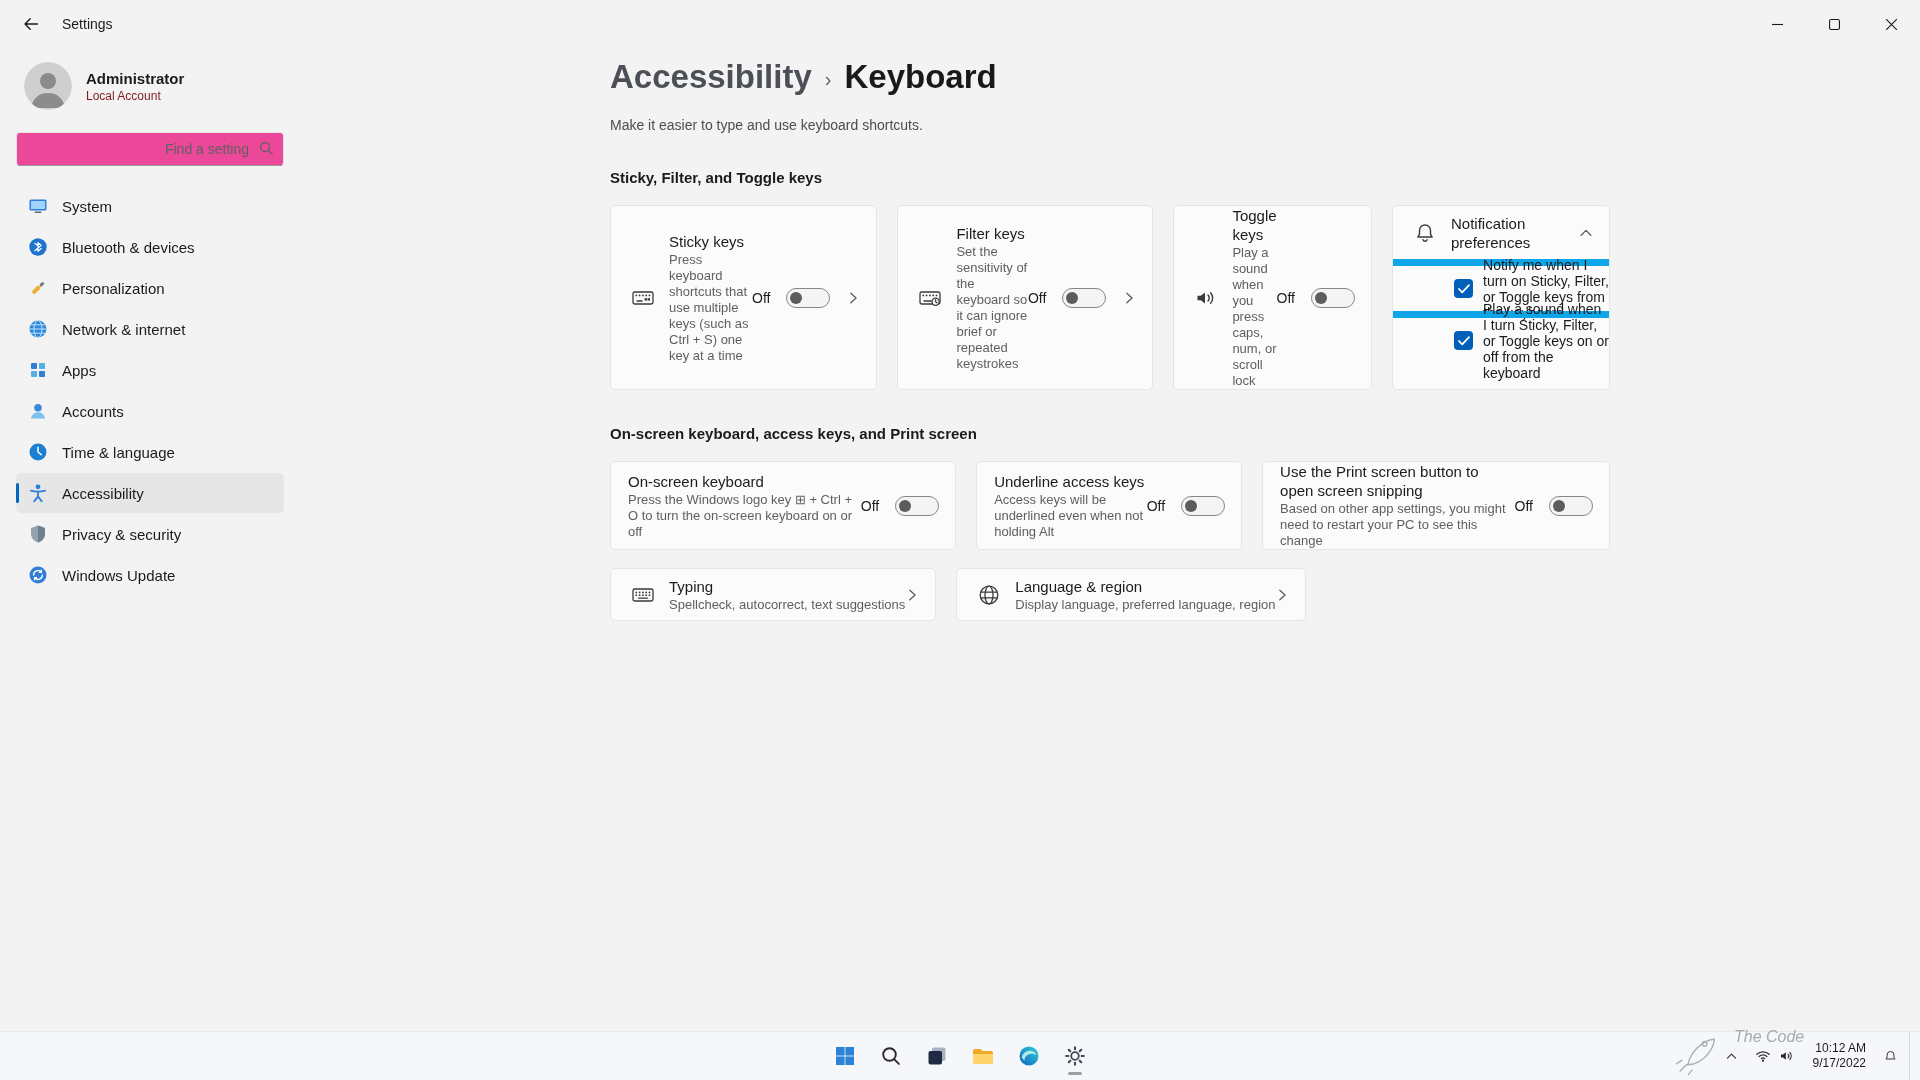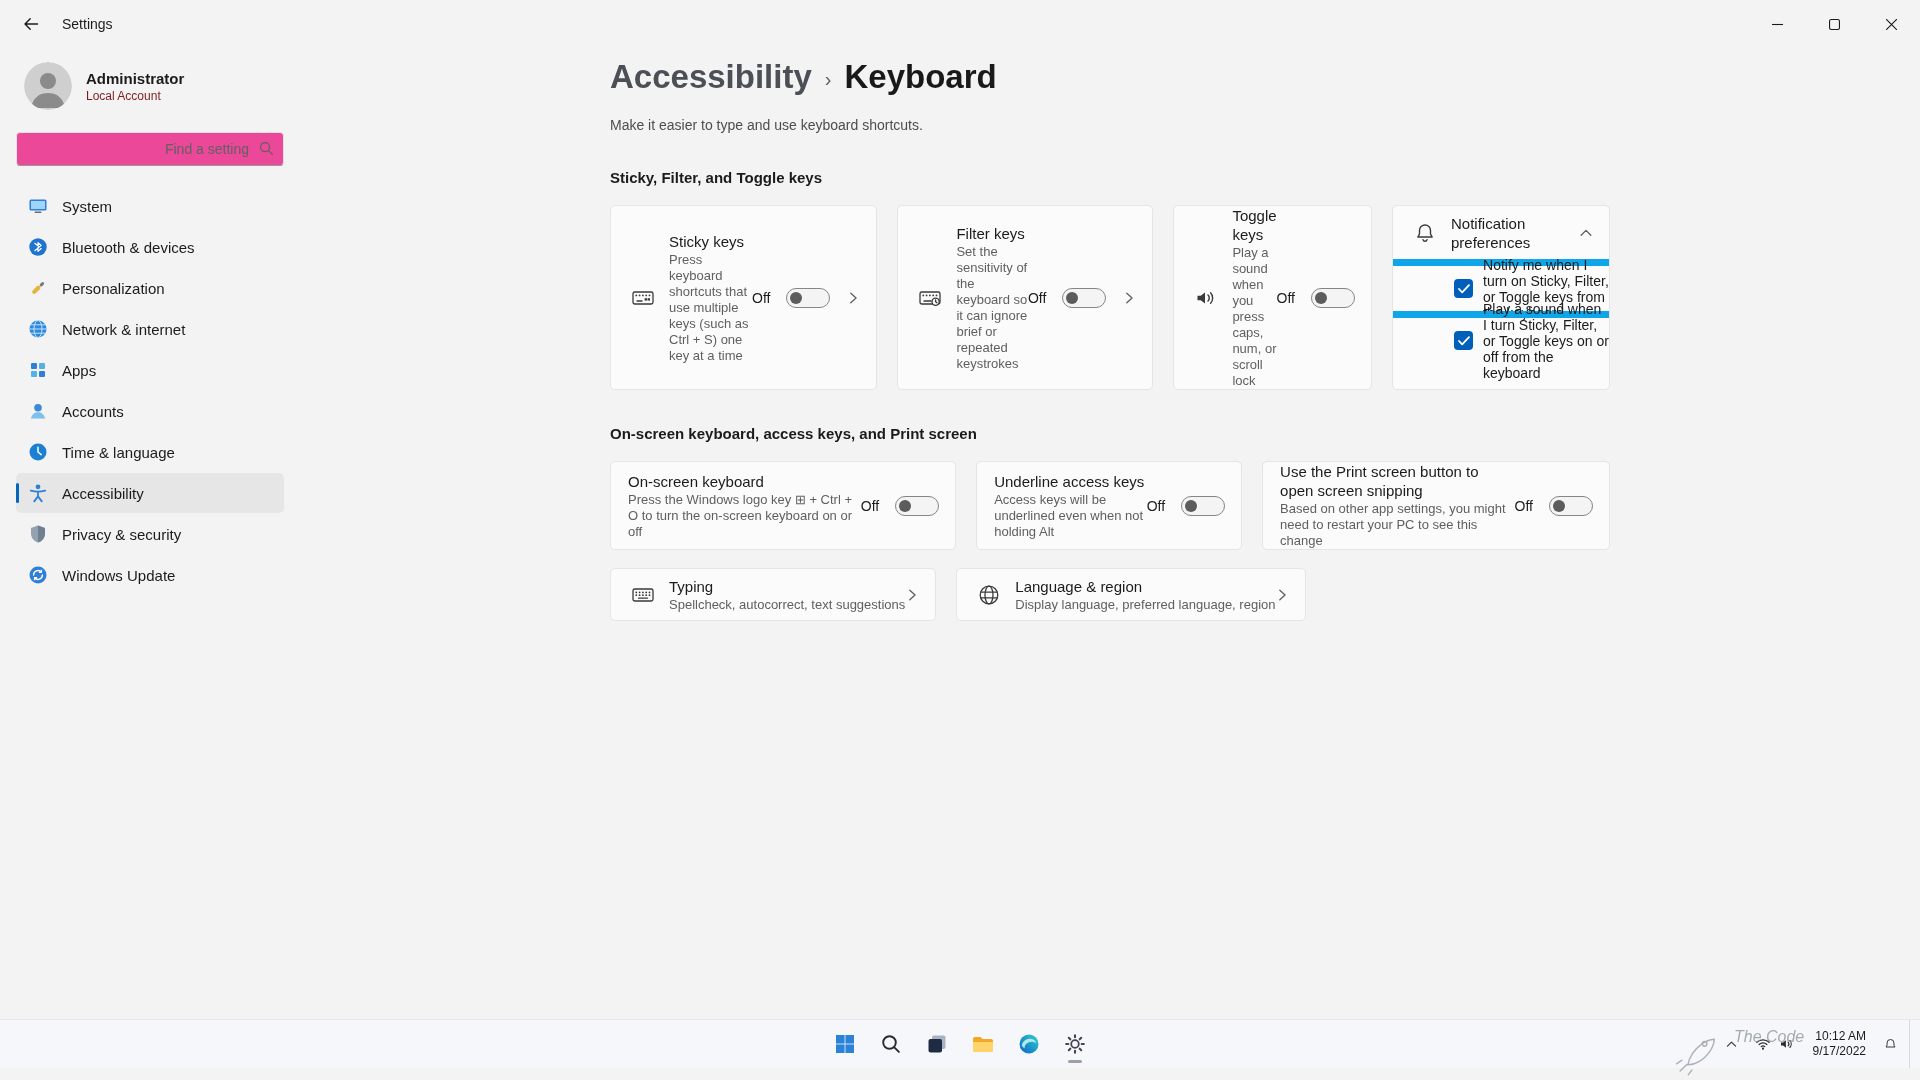--- a/index.html
+++ b/index.html
@@ -60,21 +60,21 @@
   .chev{display:flex;align-items:center;cursor:pointer;}
 
   
   .expander{flex-direction:column;align-items:stretch;padding:0;}
   .exp-head{height:53px;display:flex;align-items:center;padding:0 16px 0 20px;cursor:pointer;}
   .exp-row{height:52px;display:flex;align-items:center;border-top:7px solid #0ea5e9;padding-left:61px;}
   .checkbox{width:19px;height:19px;border-radius:4px;background:var(--checkbox);display:flex;align-items:center;justify-content:center;flex-shrink:0;cursor:pointer;}
   .cb-label{font-size:14px;margin-left:10px;}
 
   
-  .taskbar{position:absolute;left:0;bottom:12px;width:100%;height:49px;background:rgba(245,247,250,0.94);border-top:1px solid rgba(0,0,0,0.06);z-index:50;}
+  .taskbar{position:absolute;left:0;bottom:0;width:100%;height:49px;background:rgba(245,247,250,0.94);border-top:1px solid rgba(0,0,0,0.06);z-index:50;}
   .tb-center{position:absolute;left:50%;top:0;height:100%;transform:translateX(-50%);display:flex;align-items:center;gap:6px;}
   .tb-app{position:relative;width:40px;height:40px;border:none;background:transparent;border-radius:5px;display:flex;align-items:center;justify-content:center;cursor:pointer;}
   .tb-app.active::after{content:"";position:absolute;bottom:1px;left:50%;transform:translateX(-50%);width:14px;height:3px;border-radius:2px;background:#9aa0a8;}
   .tray{position:absolute;right:6px;top:0;height:100%;display:flex;align-items:center;gap:6px;}
   .tray-btn{height:36px;border:none;background:transparent;border-radius:5px;display:flex;align-items:center;justify-content:center;padding:0 5px;cursor:pointer;}
   .clock{display:flex;flex-direction:column;align-items:flex-end;font-size:12px;line-height:15px;color:#1b1b1b;padding:0 6px;cursor:pointer;}
   .show-desktop{width:5px;height:100%;border-left:1px solid rgba(0,0,0,0.12);cursor:pointer;}
 
   
   .watermark{position:absolute;left:1672px;top:1028px;z-index:60;display:flex;align-items:flex-start;pointer-events:none;opacity:.8;}

